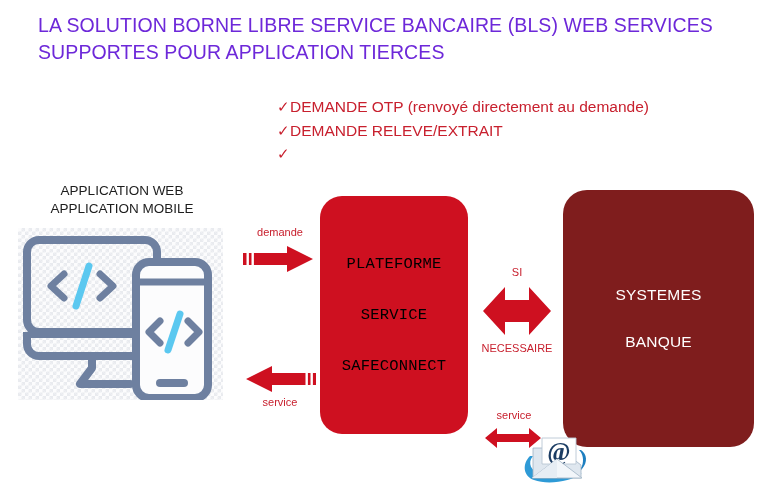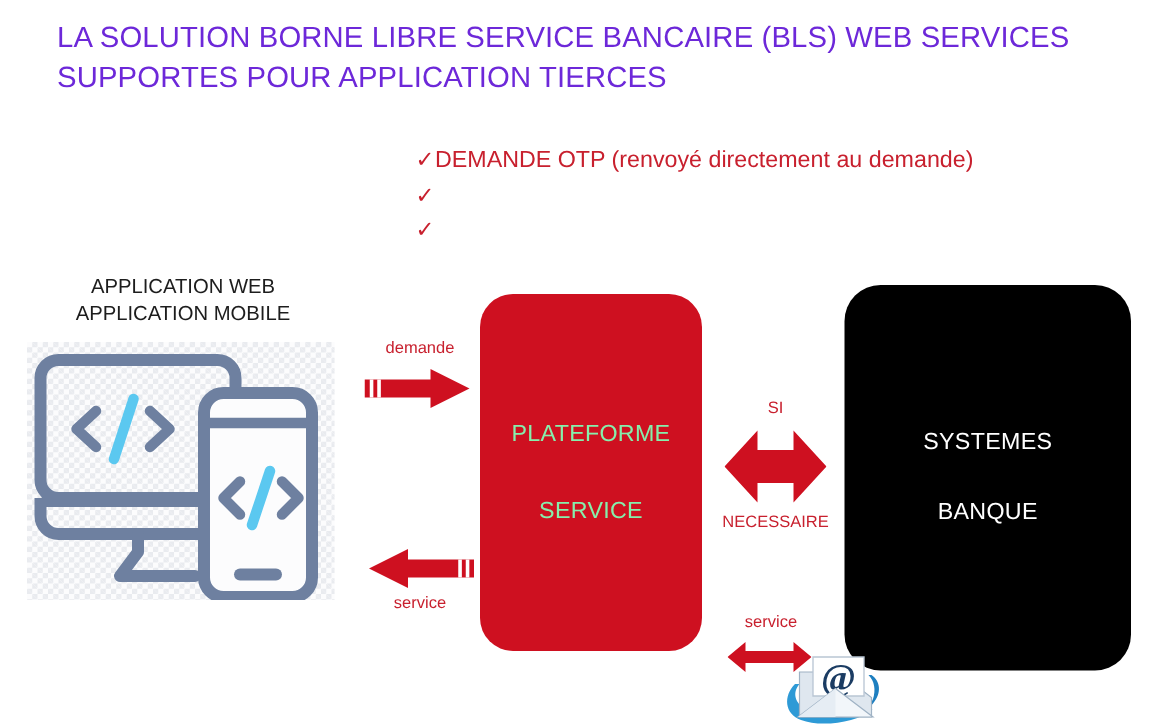--- a/index.html
+++ b/index.html
@@ -96,34 +96,35 @@
     height: 238px;
     background: #ce1020;
     border-radius: 22px;
     display: flex;
     flex-direction: column;
     align-items: center;
     justify-content: center;
     gap: 33px;
   }
   #platform-box .box-line {
-    color: #86efac;
+    color: #000000;
     font-size: 15.5px;
     letter-spacing: 0.2px;
     white-space: nowrap;
+    font-family: Liberation Mono, monospace;
   }
 
   
   #bank-box {
     position: absolute;
     left: 563px;
     top: 190px;
     width: 191px;
     height: 257px;
-    background: #000000;
+    background: #7f1d1d;
     border-radius: 24px;
     display: flex;
     flex-direction: column;
     align-items: center;
     justify-content: center;
     gap: 29px;
   }
   #bank-box .box-line {
     color: #ffffff;
     font-size: 15.5px;
@@ -172,20 +173,21 @@
 <div id="slide-title">LA SOLUTION BORNE LIBRE SERVICE BANCAIRE (BLS) WEB SERVICES
 SUPPORTES POUR APPLICATION TIERCES</div>
 
 <div id="feature-list">
   <div class="feature-item">
     <span class="check-icon">✓</span>
     <span class="feature-label">DEMANDE OTP (renvoyé directement au demande)</span>
   </div>
   <div class="feature-item">
     <span class="check-icon">✓</span>
+    <span class="feature-label">DEMANDE RELEVE/EXTRAIT</span>
   </div>
   <div class="feature-item">
     <span class="check-icon">✓</span>
   </div>
 </div>
 
 <div id="app-label">APPLICATION WEB
 APPLICATION MOBILE</div>
 
 <div id="device-illustration">
@@ -213,20 +215,21 @@
 
     <path d="M142 93 L131 104 L142 115" fill="none" stroke="#6e80a0" stroke-width="7" stroke-linecap="round" stroke-linejoin="round"></path>
     <path d="M170 93 L181 104 L170 115" fill="none" stroke="#6e80a0" stroke-width="7" stroke-linecap="round" stroke-linejoin="round"></path>
     <line x1="162" y1="86" x2="150" y2="122" stroke="#5bc8f0" stroke-width="7" stroke-linecap="round"></line>
   </svg>
 </div>
 
 <div id="platform-box">
   <div class="box-line">PLATEFORME</div>
   <div class="box-line">SERVICE</div>
+  <div class="box-line">SAFECONNECT</div>
 </div>
 
 <div id="bank-box">
   <div class="box-line">SYSTEMES</div>
   <div class="box-line">BANQUE</div>
 </div>
 
 <div id="demande-arrow-group">
   <div id="demande-label" class="arrow-label">demande</div>
   <svg id="demande-arrow" width="74" height="26" viewBox="0 0 74 26">

